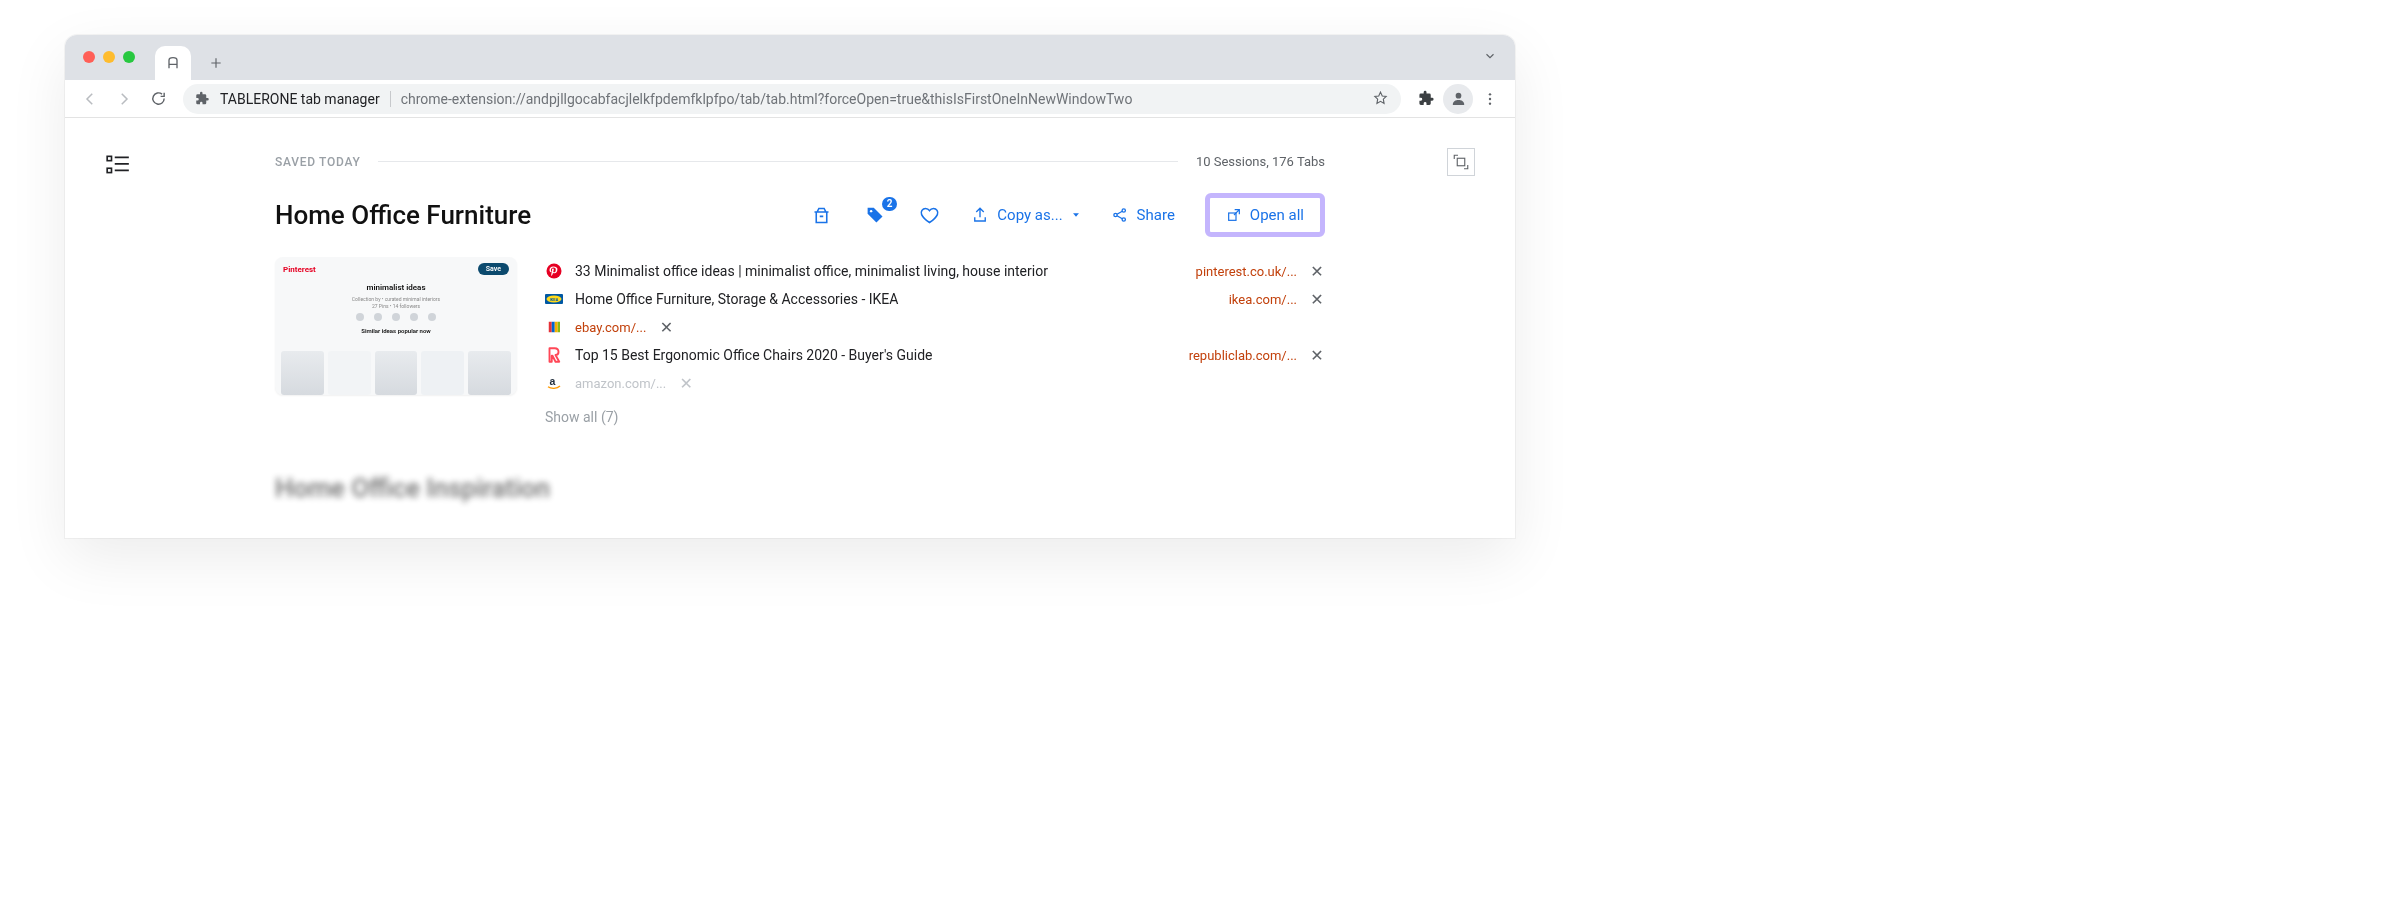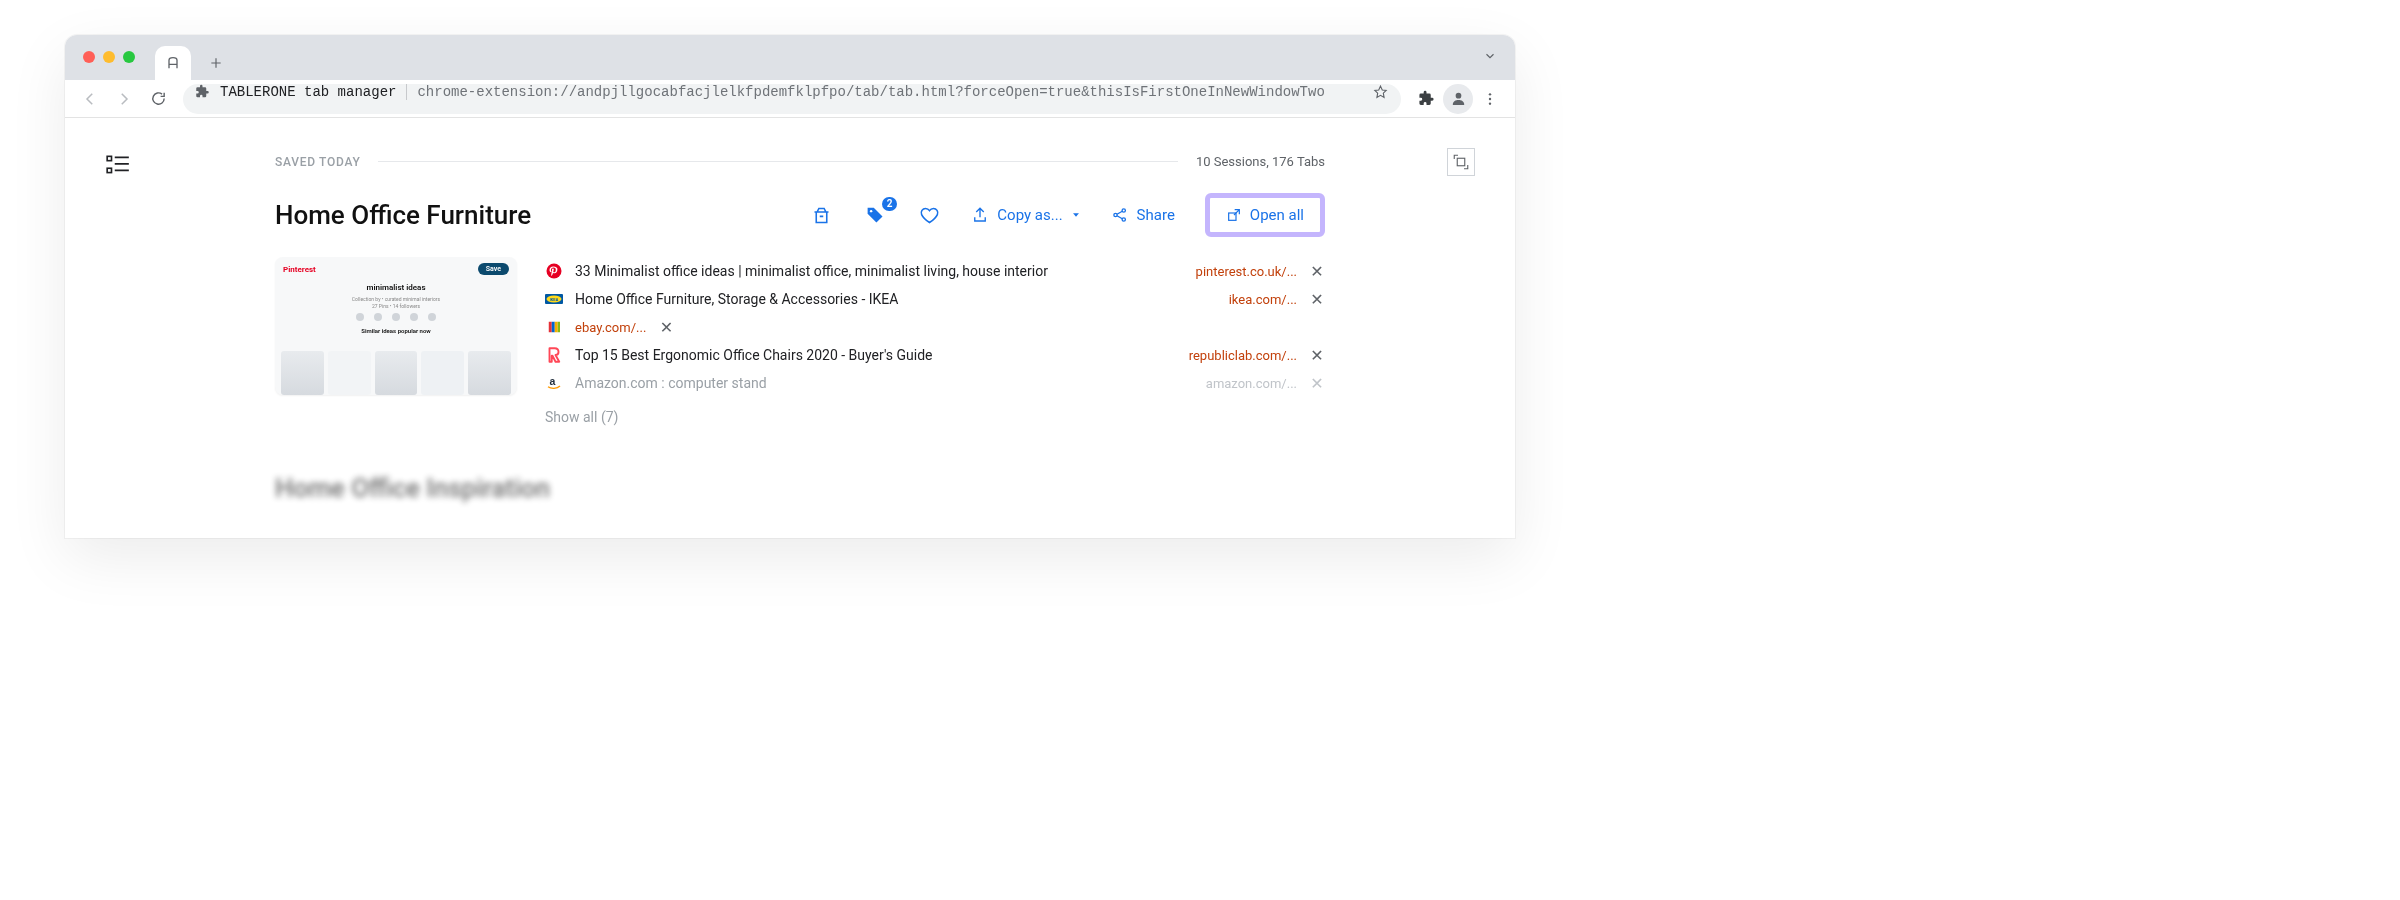--- a/index.html
+++ b/index.html
@@ -27,23 +27,22 @@
   .tabstrip-expand { position:absolute; right:18px; top:14px; color:#5f6368; }
 
   .toolbar {
     height: 38px; background:#fff; border-bottom:1px solid #e3e3e3;
     display:flex; align-items:center; padding:0 10px; gap:4px;
   }
   .tb-btn { width:30px; height:30px; display:flex; align-items:center; justify-content:center; color:#5f6368; border-radius:50%; }
   .tb-btn.disabled { color:#b9bcc0; }
   .omnibox {
     flex:1; height:30px; background:#f1f3f4; border-radius:15px;
-    display:flex; align-items:flex-start; padding:0 12px; gap:10px; color:#5f6368; font-size:14px;
+    display:flex; align-items:center; padding:0 12px; gap:10px; color:#5f6368; font-size:14px;
     margin: 0 6px;
-    font-family: Liberation Mono, monospace;
   }
   .omnibox .page-title { color:#202124; }
   .omnibox .divider { width:1px; height:16px; background:#c7c9cc; }
   .omnibox .url { color:#6f7378; white-space:nowrap; overflow:hidden; text-overflow:ellipsis; }
   .tb-right { display:flex; align-items:center; gap:2px; }
 
   
   .content { position:relative; height: 420px; background:#fff; }
   .side-icon { position:absolute; left: 40px; top: 34px; color:#202124; }
   .expand-icon { position:absolute; right: 40px; top: 30px; color:#5f6368; border:1px solid #d0d4d9; width:28px; height:28px; display:flex; align-items:center; justify-content:center; }
@@ -328,21 +327,20 @@
             <span class="close">✕</span>
           </div>
 
           <div class="tab-row faded">
             <span class="favicon">
                   <svg width="18" height="18" viewBox="0 0 24 24">
                     <text x="6" y="15" font-size="14" font-weight="700" fill="#232f3e" font-family="Arial">a</text>
                     <path d="M4 17c4 3 12 3 16-1" stroke="#ff9900" stroke-width="1.8" fill="none"></path>
                   </svg>
                 </span>
-            <span class="title">Amazon.com : computer stand</span>
             <span class="domain">amazon.com/...</span>
             <span class="close">✕</span>
           </div>
 
           <div class="show-all">Show all (7)</div>
         </div>
       </div>
 
       <div class="next-session-title">Home Office Inspiration</div>
     </div>

